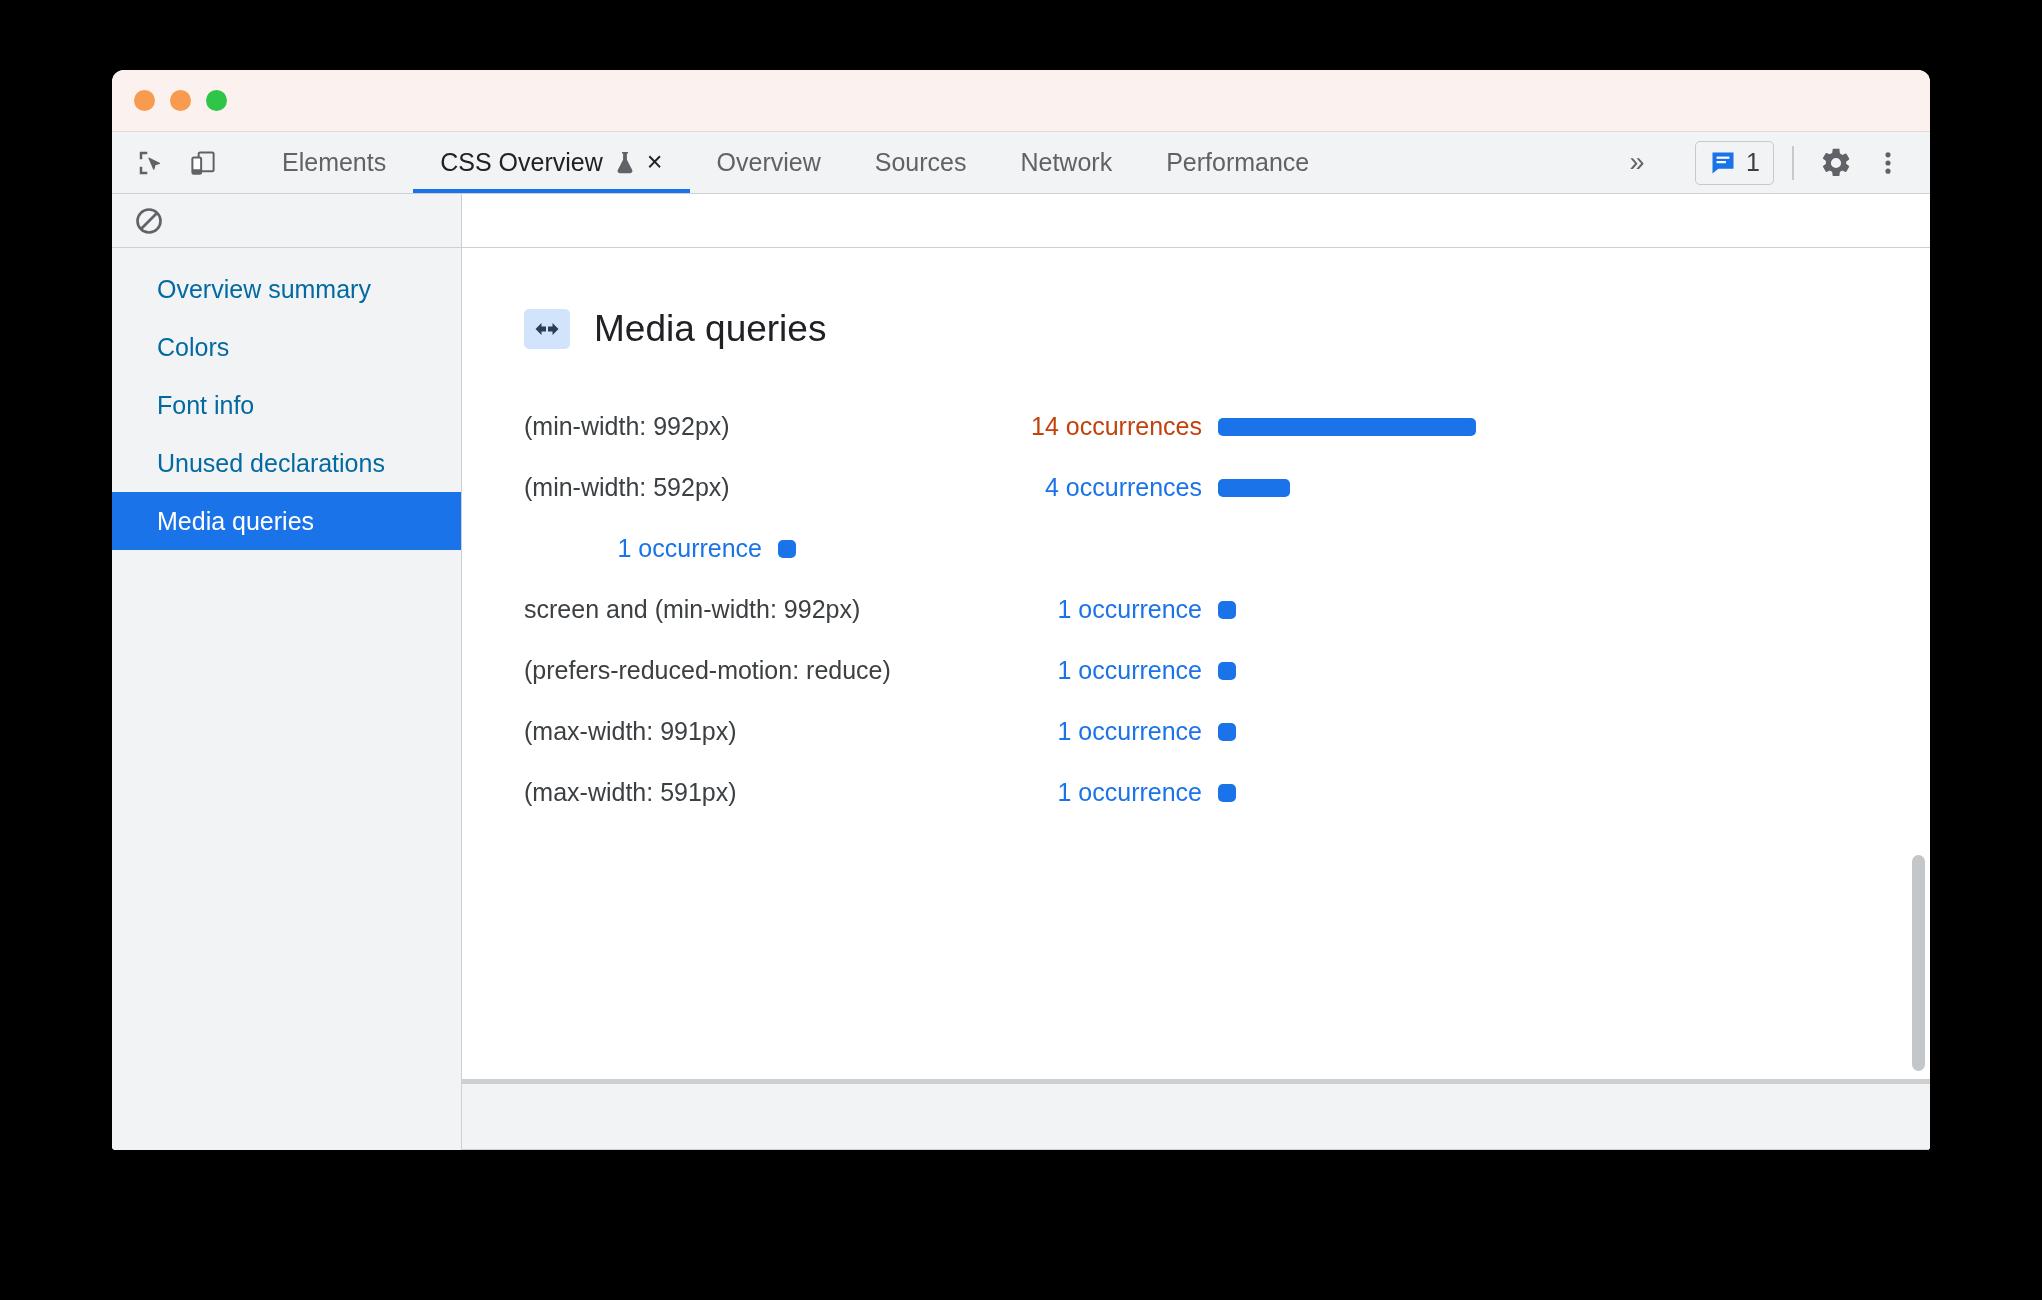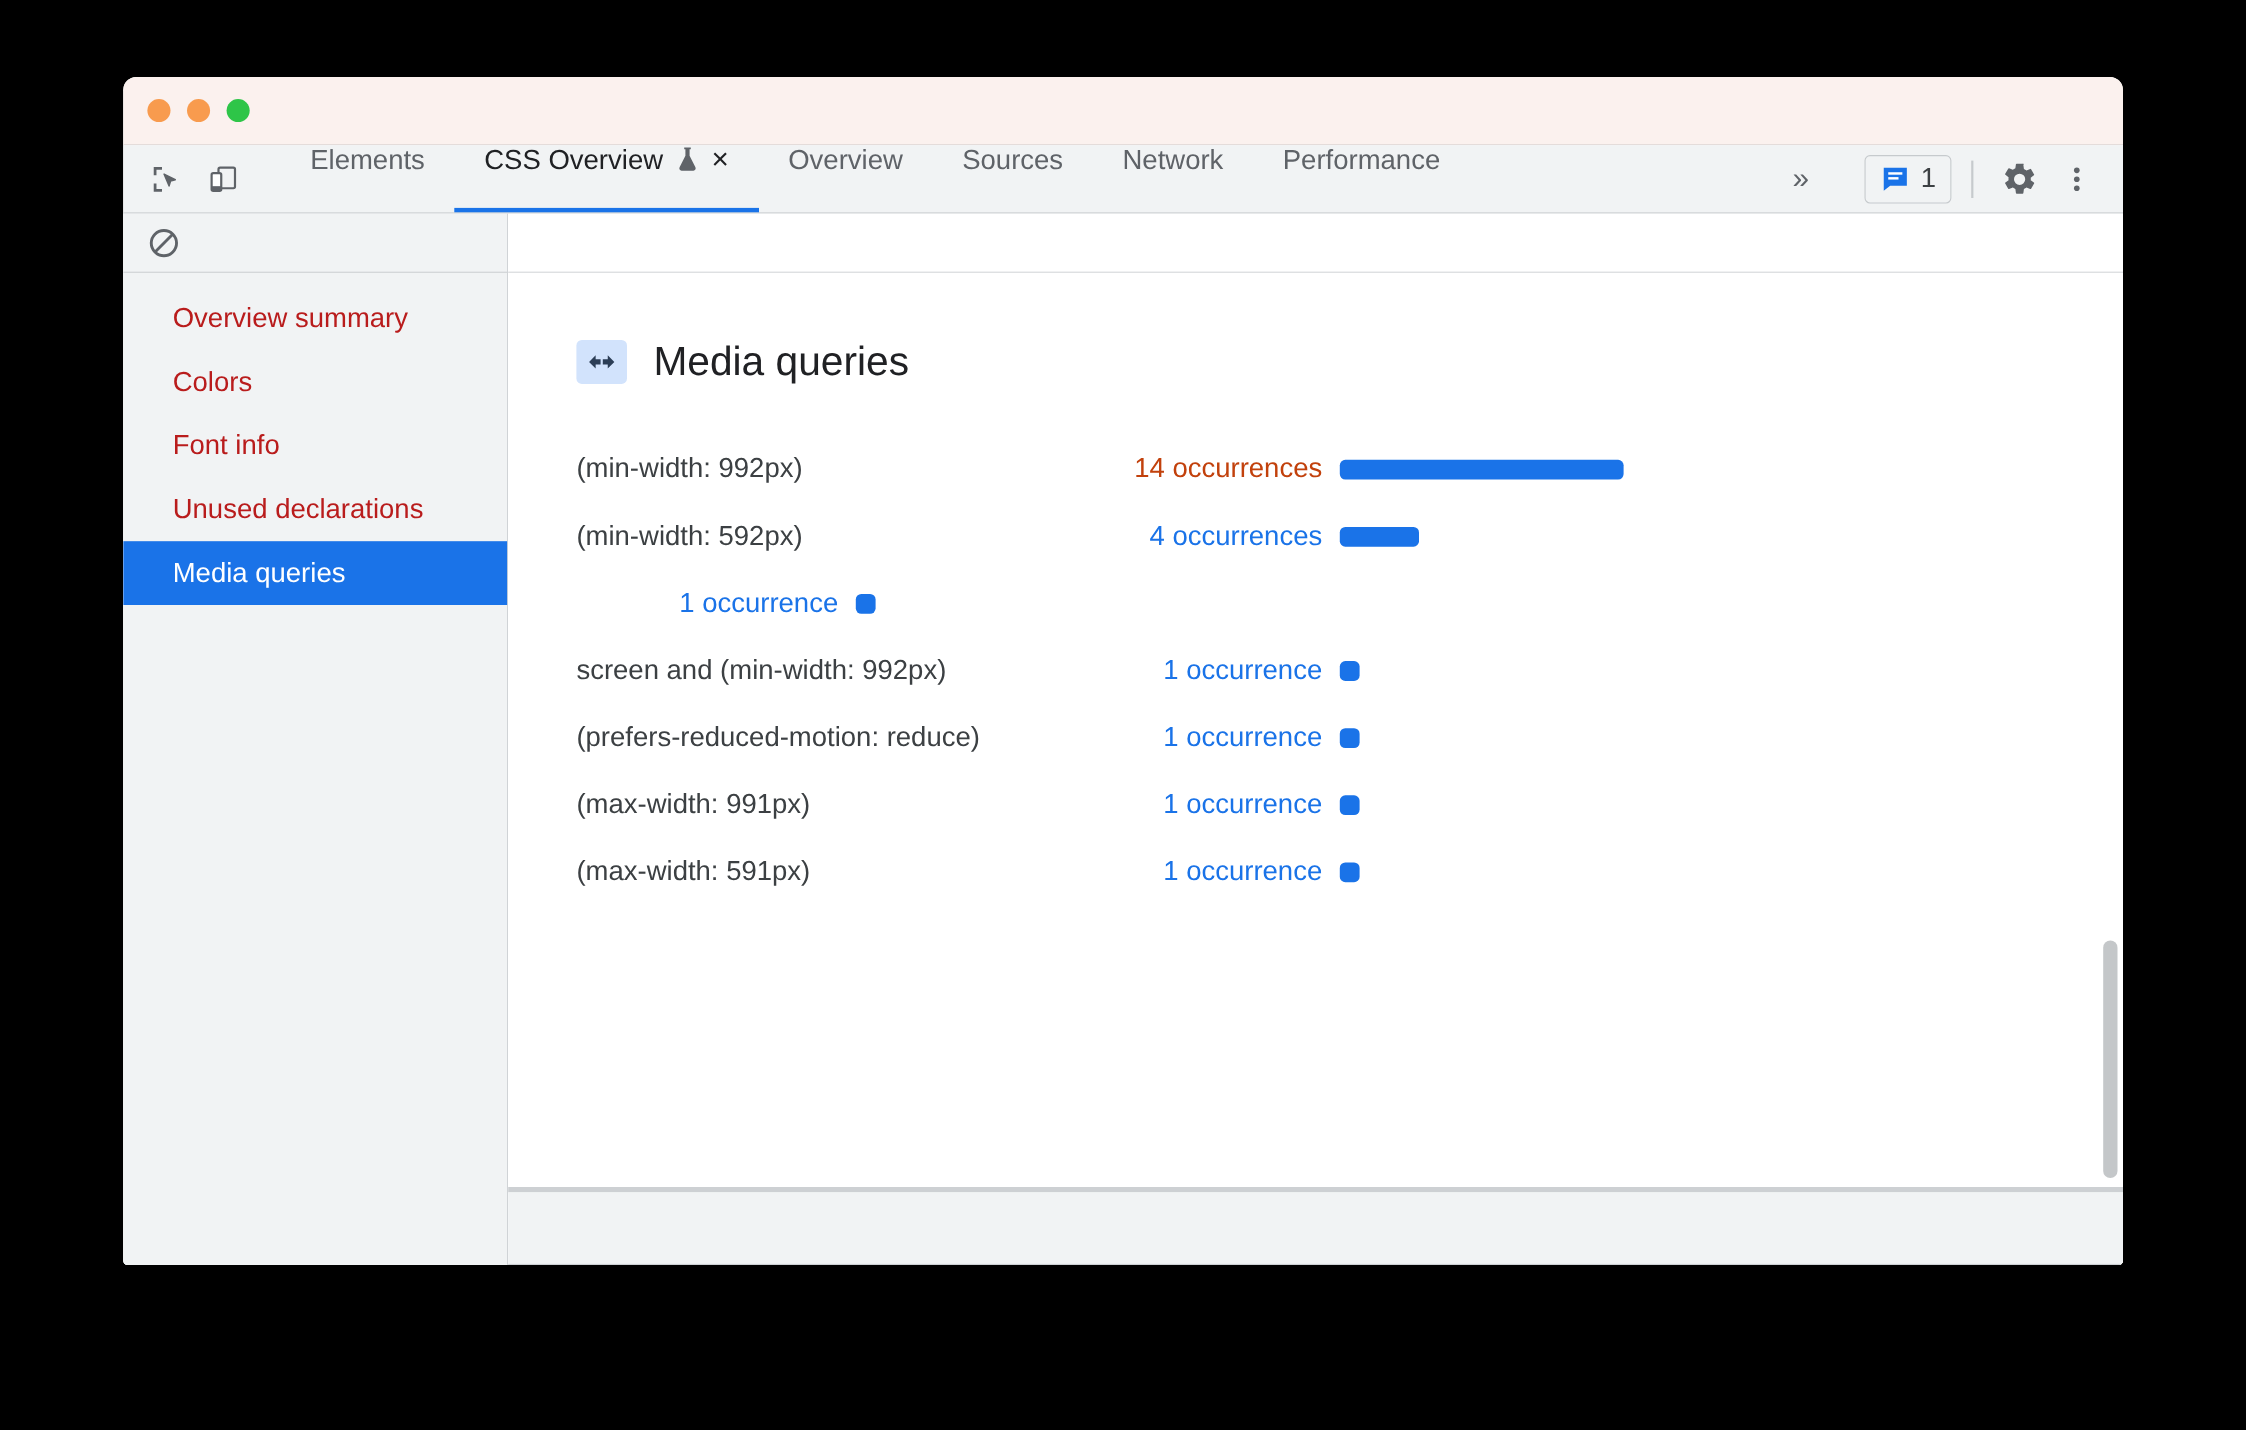--- a/index.html
+++ b/index.html
@@ -90,21 +90,21 @@
   }
 
   #tabs {
     display: flex;
     align-items: stretch;
     flex: 1 1 auto;
     min-width: 0;
   }
   .tab {
     display: flex;
-    align-items: flex-start;
+    align-items: center;
     gap: 10px;
     padding: 0 27px;
     font-size: 25px;
     color: #5f6368;
     white-space: nowrap;
     position: relative;
   }
   .tab.active { color: #202124; }
   .tab.active::after {
     content: "";
@@ -174,21 +174,21 @@
     align-items: center;
     padding-left: 14px;
   }
   #sidebar-list { padding-top: 12px; }
   .side-item {
     height: 58px;
     display: flex;
     align-items: center;
     padding-left: 45px;
     font-size: 25px;
-    color: #b91c1c;
+    color: #0369a1;
   }
   .side-item.selected {
     background: #1a73e8;
     color: #ffffff;
   }
 
   
   #main-pane {
     flex: 1 1 auto;
     display: flex;

